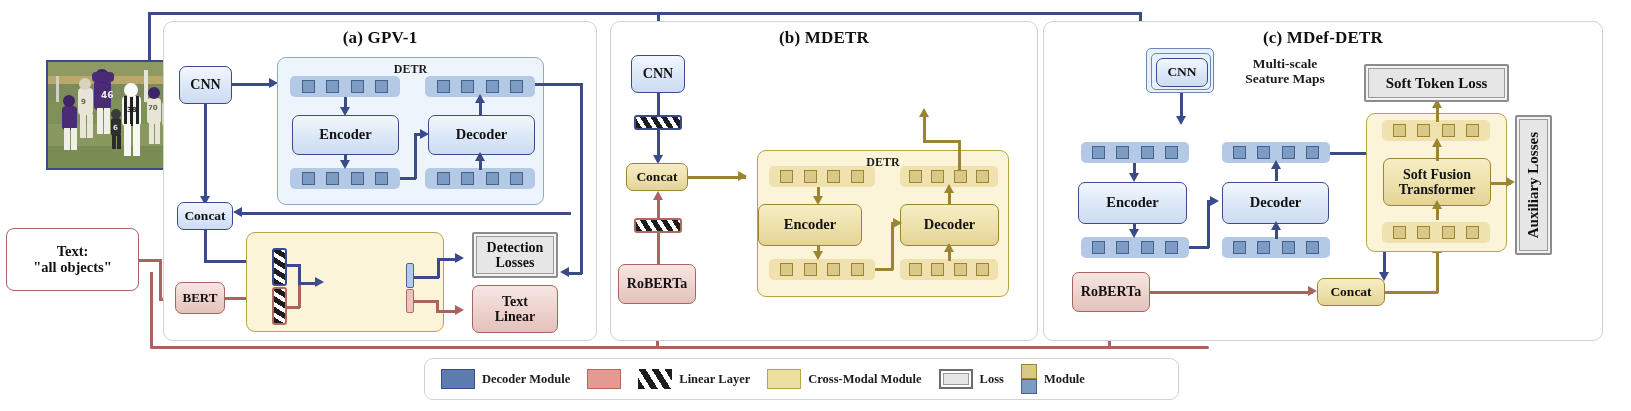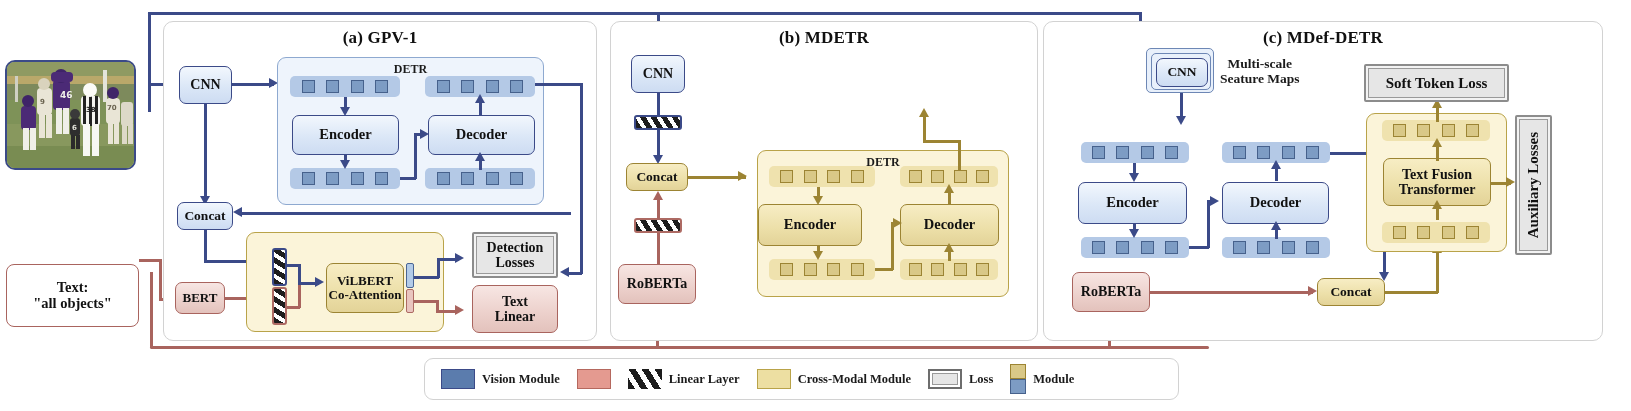--- a/index.html
+++ b/index.html
@@ -8,21 +8,21 @@
 
   
   .abs{position:absolute;box-sizing:border-box;}
   .panel{
     border:1.5px solid #d2d2d2;border-radius:10px;background:#fff;
   }
   .panel-title{
     position:absolute;width:100%;text-align:center;top:6px;left:0;
     font-size:17px;font-weight:700;letter-spacing:.2px;color:#101010;
   }
-  .lbl{display:flex;align-items:center;justify-content:flex-start;text-align:center;line-height:1.12;}
+  .lbl{display:flex;align-items:center;justify-content:center;text-align:center;line-height:1.12;}
 
   
   .box{border-radius:7px;display:flex;align-items:center;justify-content:center;
        text-align:center;font-weight:700;line-height:1.1;}
   .vision{
     border:1.6px solid #3b4a88;
     background:linear-gradient(180deg,#f2f7fd 0%,#dbe7f7 55%,#cddcf2 100%);
     color:#111;
   }
   .lang{
@@ -33,21 +33,21 @@
   .cross{
     border:1.6px solid #9c8433;
     background:linear-gradient(180deg,#f7edc4 0%,#ecdfa8 60%,#e3d398 100%);
     color:#111;
   }
   .loss{
     border:2px solid #8c8c8c;background:#e6e6e6;color:#111;
     box-shadow:inset 0 0 0 2px #f3f3f3, inset 0 0 0 3px #9a9a9a;
     border-radius:2px;
   }
-  .plain{border:1.6px solid #a9645e;background:#fff;color:#111;border-radius:8px;margin-top:36px;}
+  .plain{border:1.6px solid #a9645e;background:#fff;color:#111;border-radius:8px;}
 
   
   .detr-shell{
     border:1.4px solid #8ea9d0;border-radius:9px;background:#eef4fc;
   }
   .detr-shell-y{
     border:1.6px solid #b9a349;border-radius:9px;background:#fbf4d9;
   }
   .shell-cap{
     position:absolute;width:100%;text-align:center;top:4px;left:0;
@@ -85,21 +85,21 @@
   .arw.left{border-top:5.5px solid transparent;border-bottom:5.5px solid transparent;border-right:9px solid #3b4a88;}
   .arw.down{border-left:5.5px solid transparent;border-right:5.5px solid transparent;border-top:9px solid #3b4a88;}
   .arw.up{border-left:5.5px solid transparent;border-right:5.5px solid transparent;border-bottom:9px solid #3b4a88;}
   .arw.r.right{border-left-color:#a9645e;}
   .arw.r.up{border-bottom-color:#a9645e;}
   .arw.y.right{border-left-color:#9c8433;}
   .arw.y.up{border-bottom-color:#9c8433;}
   .arw.y.down{border-top-color:#9c8433;}
 
   
-  .photo{border:2.5px solid #3b4a88;border-radius:10px;overflow:hidden;}
+  .photo{border:2.5px solid #3b4a88;border-radius:0;overflow:hidden;margin-left:41px;}
   .photo svg{display:block;}
 
   
   .nest{border:1.5px solid #6d87b5;border-radius:5px;background:#e8f0fb;}
 
   
   .legend{
     border:1.5px solid #d2d2d2;border-radius:9px;background:#fff;
     display:flex;align-items:center;gap:17px;padding:0 16px;
   }
@@ -286,24 +286,20 @@
 
   <div class="cm-shell abs" style="left:246px;top:232px;width:198px;height:100px;"></div>
   <div class="hatch v blueb abs" style="left:272px;top:248px;width:15px;height:38px;"></div>
   <div class="hatch v redb abs" style="left:272px;top:287px;width:15px;height:38px;"></div>
   <div class="ln abs" style="left:287px;top:264px;width:13px;height:2.5px;"></div>
   <div class="ln abs" style="left:298px;top:264px;width:2.5px;height:18px;"></div>
   <div class="ln r abs" style="left:287px;top:306px;width:13px;height:2.5px;"></div>
   <div class="ln r abs" style="left:298px;top:283px;width:2.5px;height:25px;"></div>
   <div class="ln abs" style="left:298px;top:282px;width:21px;height:2.5px;"></div>
   <div class="arw right abs" style="left:315px;top:277px;"></div>
-  <div class="cross box abs" style="left:326px;top:263px;width:78px;height:50px;font-size:13px;white-space:pre-line;">
-    <span>ViLBERT
-Co-Attention</span>
-  </div>
   <div class="sidebar-blue abs" style="left:406px;top:263px;width:8px;height:25px;"></div>
   <div class="sidebar-red abs" style="left:406px;top:289px;width:8px;height:24px;"></div>
 
   <div class="ln abs" style="left:414px;top:276px;width:25px;height:2.5px;"></div>
   <div class="ln abs" style="left:437px;top:258px;width:2.5px;height:20px;"></div>
   <div class="ln abs" style="left:437px;top:258px;width:22px;height:2.5px;"></div>
   <div class="arw right abs" style="left:455px;top:253px;"></div>
   <div class="ln r abs" style="left:414px;top:300px;width:24px;height:2.5px;"></div>
   <div class="ln r abs" style="left:436px;top:300px;width:2.5px;height:12px;"></div>
   <div class="ln r abs" style="left:436px;top:310px;width:22px;height:2.5px;"></div>
@@ -482,21 +478,21 @@
     <div class="tok yellow" style="width:13px;height:13px;"></div>
     <div class="tok yellow" style="width:13px;height:13px;"></div>
   </div>
   <div class="tokrow yellow abs" style="left:1382px;top:222px;width:108px;height:21px;">
     <div class="tok yellow" style="width:13px;height:13px;"></div>
     <div class="tok yellow" style="width:13px;height:13px;"></div>
     <div class="tok yellow" style="width:13px;height:13px;"></div>
     <div class="tok yellow" style="width:13px;height:13px;"></div>
   </div>
   <div class="cross box abs" style="left:1383px;top:158px;width:108px;height:48px;font-size:14px;white-space:pre-line;">
-    <span>Text Fusion
+    <span>Soft Fusion
 Transformer</span>
   </div>
   <div class="ln y abs" style="left:1436px;top:206px;width:2.5px;height:14px;"></div>
   <div class="arw y up abs" style="left:1432px;top:200px;"></div>
   <div class="ln y abs" style="left:1436px;top:143px;width:2.5px;height:18px;"></div>
   <div class="arw y up abs" style="left:1432px;top:138px;"></div>
   <div class="ln y abs" style="left:1436px;top:104px;width:2.5px;height:18px;"></div>
   <div class="arw y up abs" style="left:1432px;top:99px;"></div>
 
   <div class="loss box abs" style="left:1364px;top:64px;width:145px;height:38px;font-size:15px;">
@@ -505,21 +501,21 @@
 
   <div class="ln y abs" style="left:1491px;top:182px;width:20px;height:2.5px;"></div>
   <div class="arw y right abs" style="left:1506px;top:177px;"></div>
   <div class="loss box abs" style="left:1515px;top:115px;width:37px;height:140px;font-size:15px;">
     <span class="vert">Auxiliary Losses</span>
   </div>
 
   <div class="legend abs" style="left:424px;top:358px;width:755px;height:42px;">
     <div class="lg-item">
       <span class="sw vision"></span>
-      <span>Vision Module</span>
+      <span>Decoder Module</span>
     </div>
     <div class="lg-item">
       <span class="sw lang"></span>
     </div>
     <div class="lg-item">
       <span class="sw hatchl"></span>
       <span>Linear Layer</span>
     </div>
     <div class="lg-item">
       <span class="sw cross"></span>

